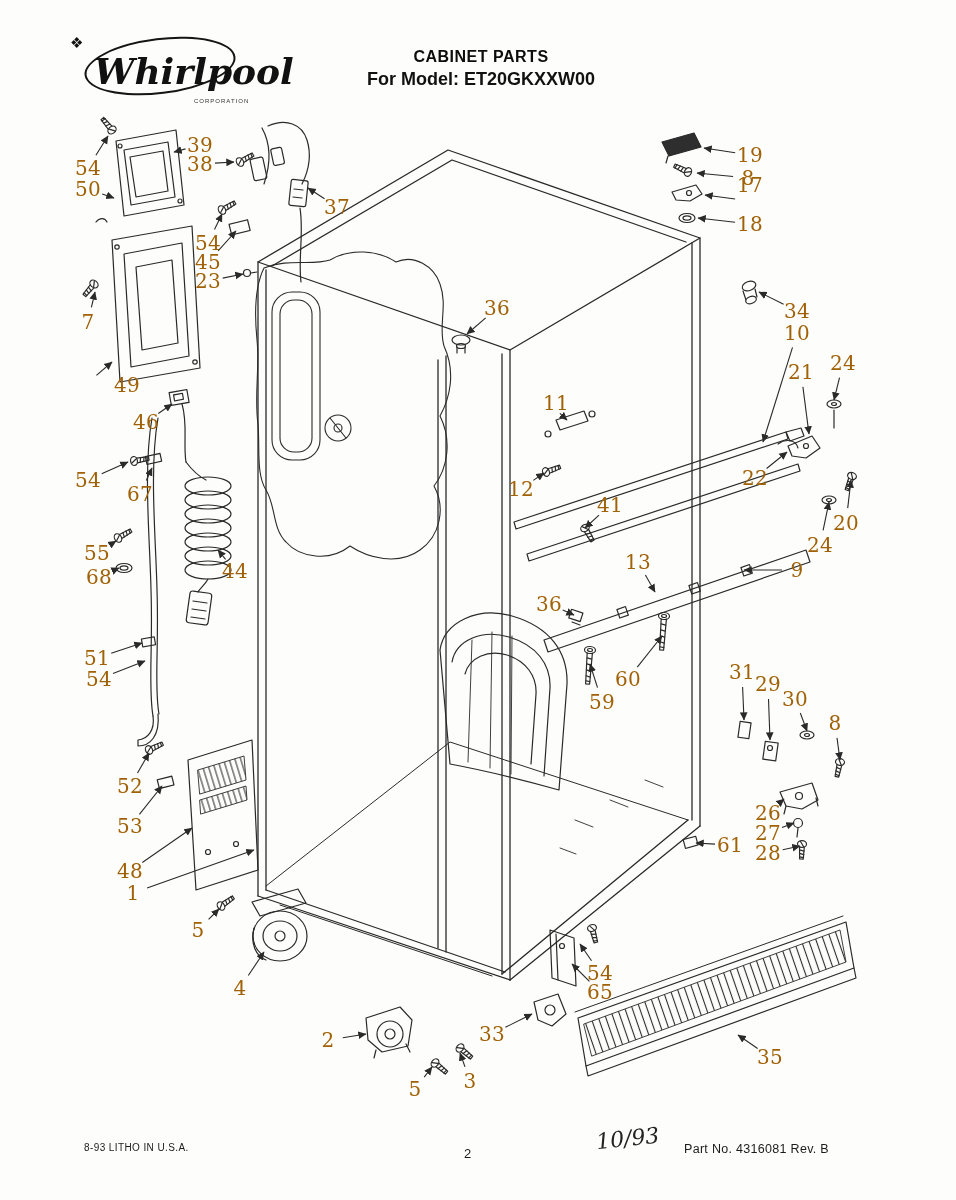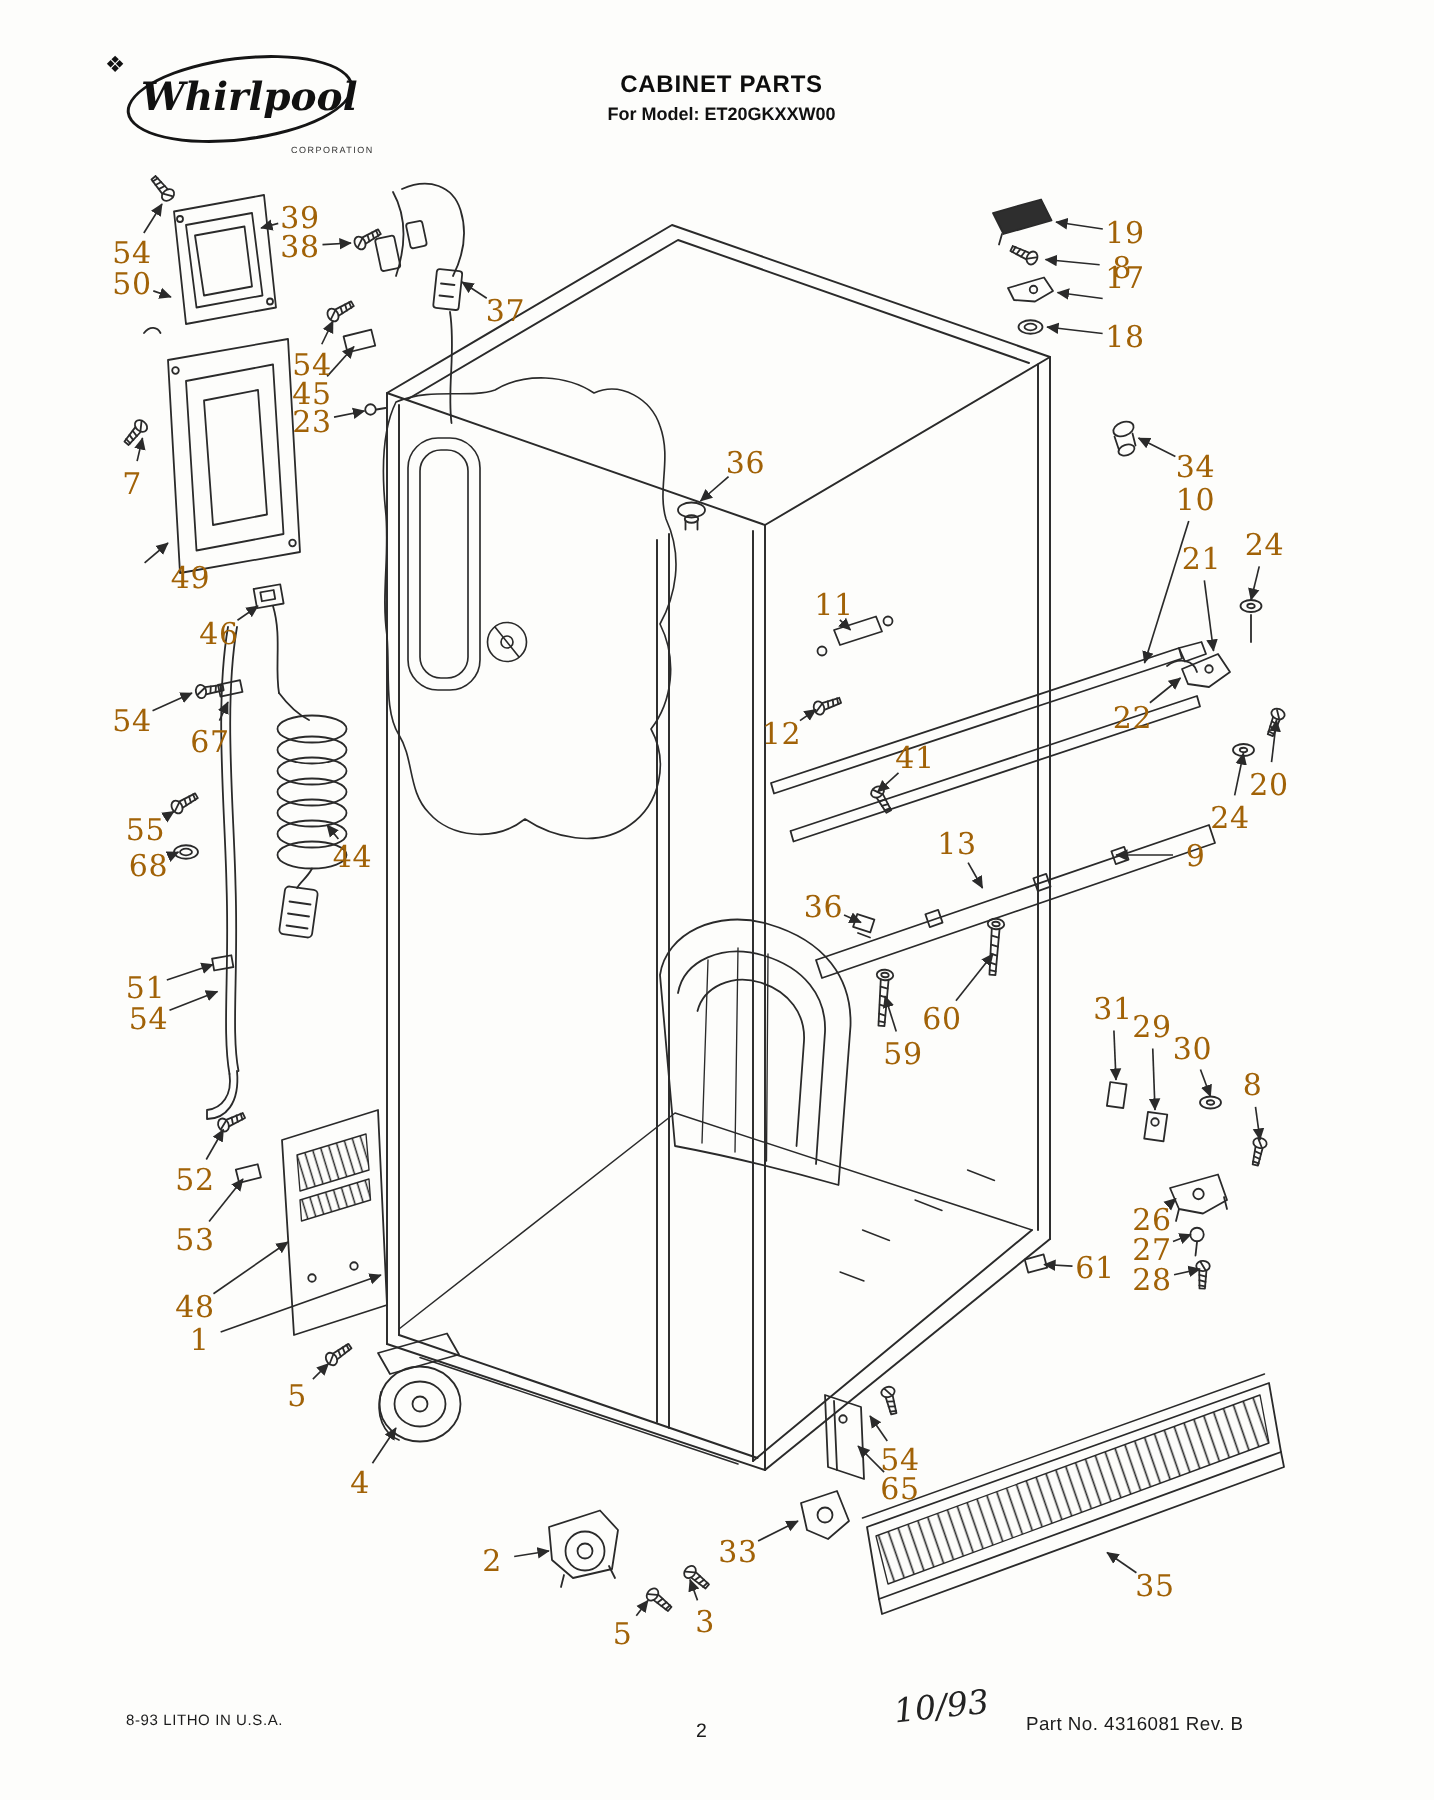--- a/index.html
+++ b/index.html
@@ -3,26 +3,26 @@
 <meta charset="utf-8">
 <style>
   *{margin:0;padding:0;box-sizing:border-box}
   html,body{width:956px;height:1200px}
   body{background:#e9e9e7;font-family:"Liberation Sans",sans-serif}
   .page{position:relative;width:956px;height:1200px;background:#fdfdfb;color:#1c1c1c;overflow:hidden}
 
   
   .logo{position:absolute;left:76px;top:28px;width:170px;height:84px}
   .logo-oval{position:absolute;left:8px;top:10px;width:152px;height:56px;border:2px solid #151515;border-radius:50%;transform:rotate(-7deg)}
-  .brand-text{position:absolute;left:18px;top:22px;font-family:"DejaVu Serif",serif;font-style:italic;font-weight:700;font-size:26px;color:#111;white-space:nowrap}
+  .brand-text{position:absolute;left:18px;top:22px;font-family:"DejaVu Serif",serif;font-style:italic;font-weight:700;font-size:36px;color:#111;white-space:nowrap}
   .brand-sub{position:absolute;left:118px;top:70px;font-size:6px;letter-spacing:1px;color:#333}
   .logo-icon{position:absolute;left:-6px;top:6px;font-size:15px;color:#111}
   .title-block{position:absolute;left:316px;top:48px;width:330px;text-align:center}
   .title-block h1{font-size:16px;font-weight:700;letter-spacing:.5px;color:#0d0d0d}
-  .model{font-size:12px;font-weight:700;margin-top:3px;color:#111}
+  .model{font-size:18px;font-weight:700;margin-top:3px;color:#111}
 
   
   .art,.overlay{position:absolute;left:0;top:0;width:956px;height:1200px}
   #leader-svg line{stroke:#2a2a2a;stroke-width:1.1}
   .callout{position:absolute;transform:translate(-50%,-50%);font-family:"DejaVu Serif",serif;
            font-size:20px;color:#a16207;letter-spacing:.4px;white-space:nowrap}
 
   
   .f-litho{position:absolute;left:84px;top:1142px;font-size:10px;letter-spacing:.4px}
   .f-page{position:absolute;left:464px;top:1146px;font-size:13px}

